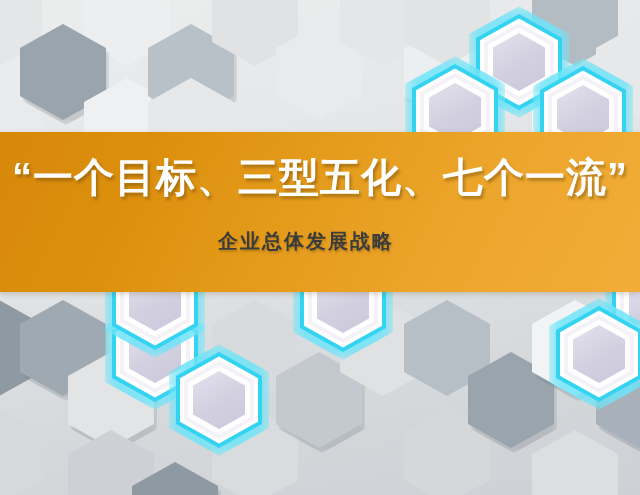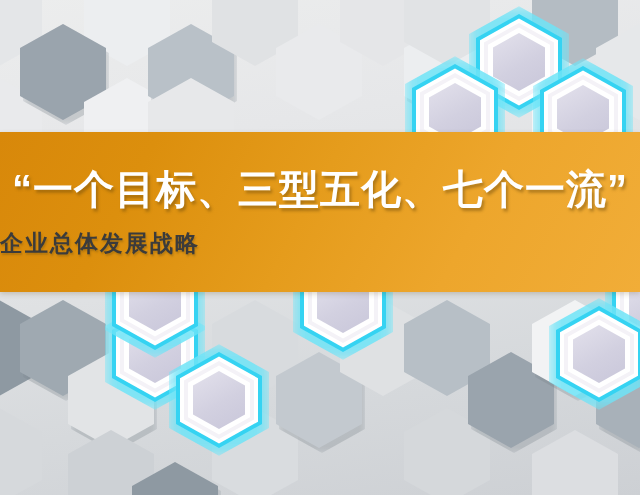--- a/index.html
+++ b/index.html
@@ -76,31 +76,30 @@
     top: 22px;
     width: 640px;
     text-align: center;
     color: #ffffff;
     font-size: 40px;
     font-weight: bold;
     letter-spacing: 1px;
     line-height: 1.15;
     text-shadow: 2px 3px 3px rgba(105,70,10,0.45);
     white-space: nowrap;
-    margin-top: 12px;
   }
 
   #subtitle {
     position: absolute;
     left: 0;
     top: 96px;
     width: 612px;
-    text-align: left;
+    text-align: center;
     color: #3b3b3b;
-    font-size: 23px;
+    font-size: 20px;
     font-weight: bold;
     letter-spacing: 2px;
     text-shadow: 1px 2px 2px rgba(120,85,15,0.40);
     white-space: nowrap;
   }
 </style>
 </head>
 <body>
 
 <div id="slide">

